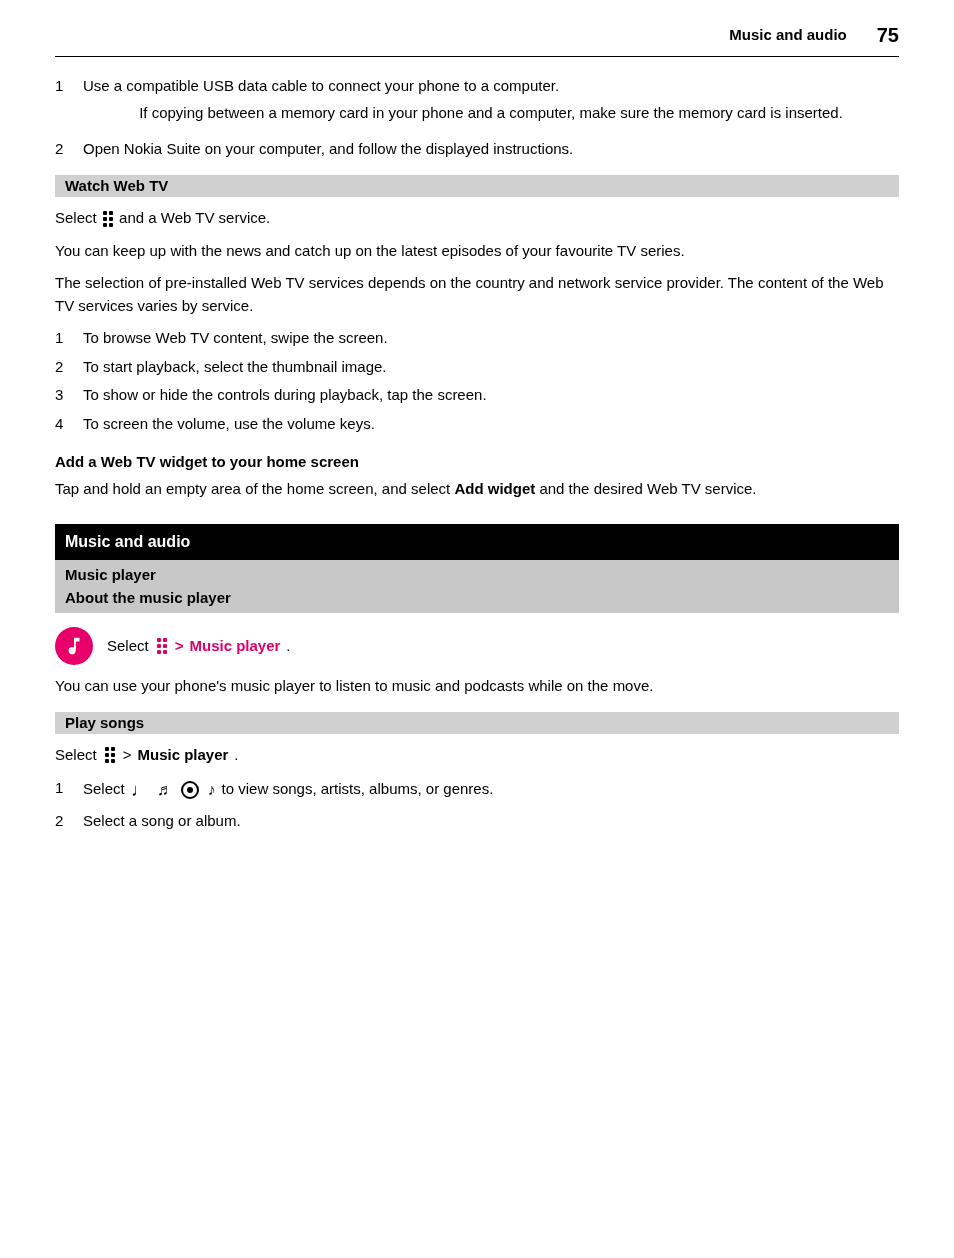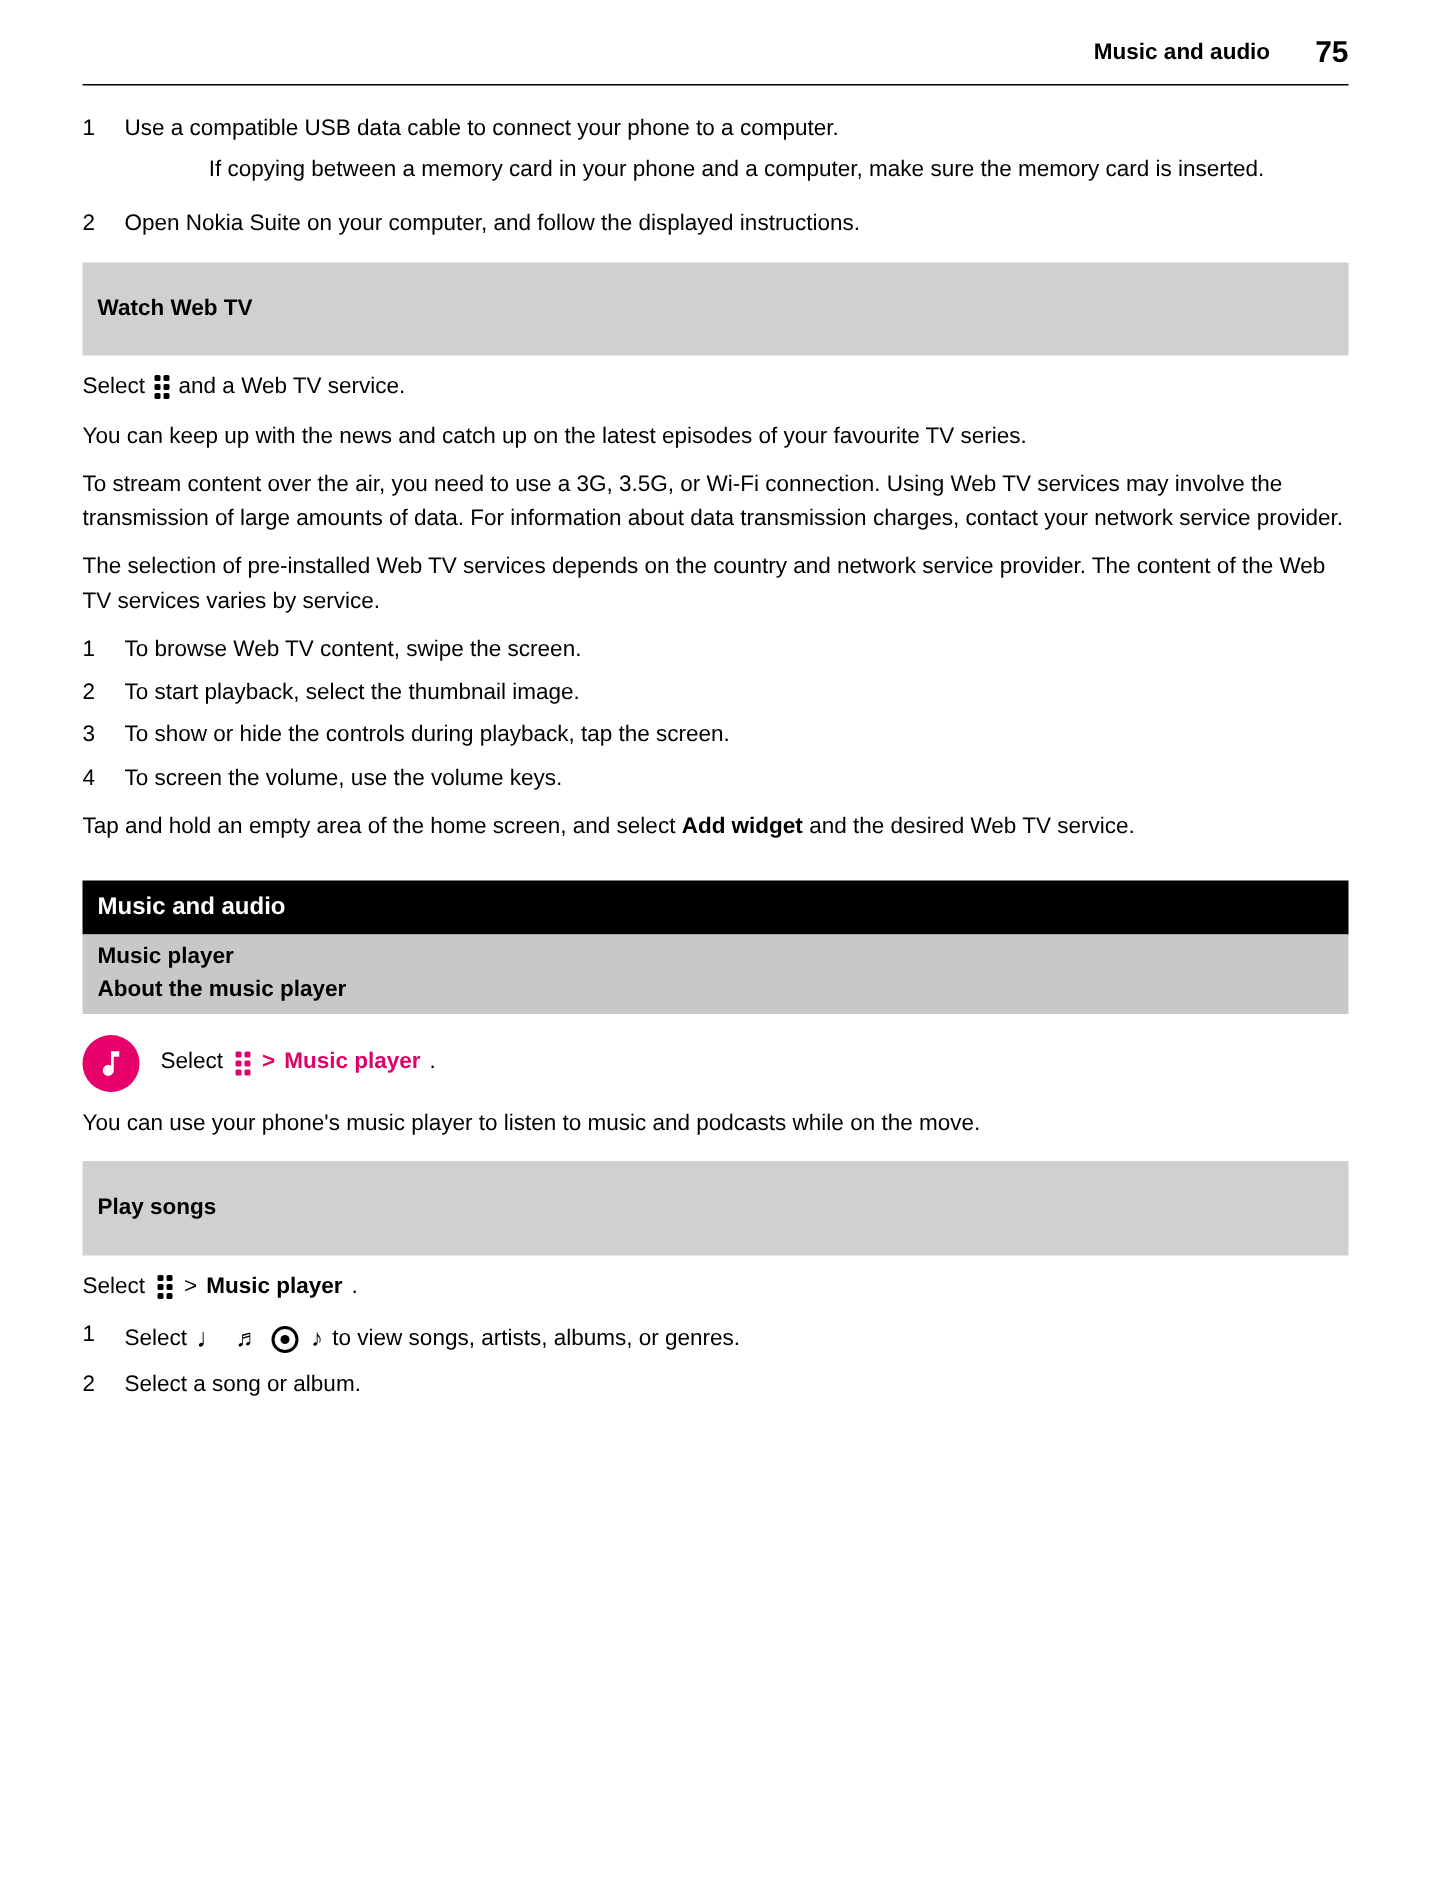--- a/index.html
+++ b/index.html
@@ -64,21 +64,21 @@
       margin-left: 28px;
       margin-bottom: 8px;
     }
 
     p {
       margin-bottom: 10px;
     }
 
     .section-heading-gray {
       background-color: #d0d0d0;
-      padding: 20px 10px;
+      padding: 0 10px;
       font-weight: bold;
       font-size: 15px;
       margin-bottom: 10px;
       margin-top: 14px;
     }
 
     .section-heading-black {
       background-color: #000;
       color: #fff;
       padding: 6px 10px;
@@ -191,21 +191,20 @@
       <span></span>
         <span></span>
       <span></span>
         <span></span>
     </span>
     <span>and a Web TV service.</span>
   </p>
 
   <p>You can keep up with the news and catch up on the latest episodes of your favourite TV series.</p>
 
-  <p>To stream content over the air, you need to use a 3G, 3.5G, or Wi-Fi connection. Using Web TV services may involve the transmission of large amounts of data. For information about data transmission charges, contact your network service provider.</p>
 
   <p>The selection of pre-installed Web TV services depends on the country and network service provider. The content of the Web TV services varies by service.</p>
 
   <ul class="numbered-list">
     <li>
       <span class="list-num">1</span>
       <span class="list-content">To browse Web TV content, swipe the screen.</span>
     </li>
     <li>
       <span class="list-num">2</span>
@@ -214,20 +213,21 @@
     <li>
       <span class="list-num">3</span>
       <span class="list-content">To show or hide the controls during playback, tap the screen.</span>
     </li>
     <li>
       <span class="list-num">4</span>
       <span class="list-content">To screen the volume, use the volume keys.</span>
     </li>
   </ul>
 
+  <div class="bold-heading">Add a Web TV widget to your home screen</div>
   <p>
     <span>Tap and hold an empty area of the home screen, and select </span><strong>Add widget</strong><span> and the desired Web TV service.</span>
   </p>
 
   <div class="section-heading-black">Music and audio</div>
   <div class="section-heading-darkgray" style="margin-top:0;">
     <span>Music player</span><br>
     <span>About the music player</span>
   </div>
 

